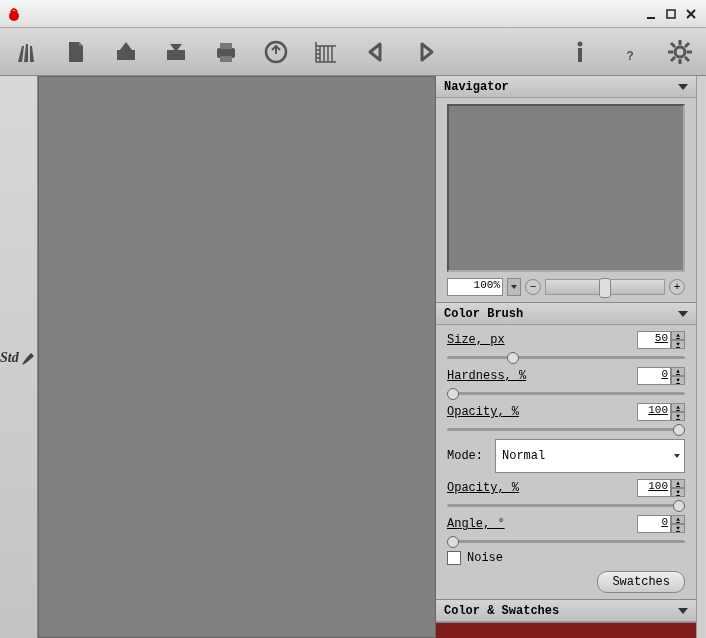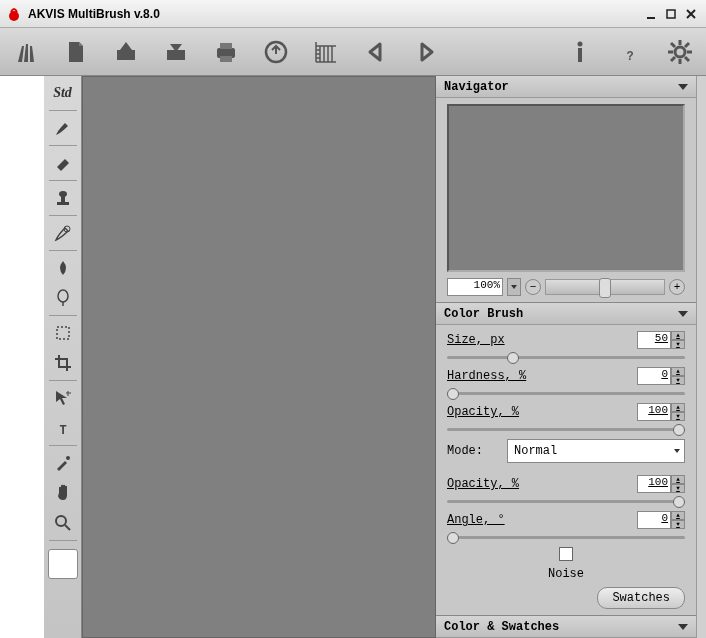--- a/index.html
+++ b/index.html
@@ -10,21 +10,21 @@
 .titlebar .title { font-weight: bold; font-family: sans-serif; }
 .titlebar .spacer { flex: 1; }
 .win-btn { width: 18px; height: 16px; margin-left: 2px; display: flex; align-items: center; justify-content: center; cursor: pointer; }
 
 .toolbar { height: 48px; background: linear-gradient(#dadada, #bcbcbc); border-bottom: 1px solid #888; display: flex; align-items: center; padding: 0 8px; gap: 14px;}
 .tool-btn { width: 36px; height: 36px; display: flex; align-items: center; justify-content: center; cursor: pointer; border-radius: 4px; }
 .tool-btn svg { width: 28px; height: 28px; }
 
 .main { display: flex; height: 562px; }
 
-.sidebar { width: 38px; background: linear-gradient(#d8d8d8, #c4c4c4); border-right: 1px solid #888; display: flex; flex-direction: column; align-items: center; padding-top: 2px; gap: 0; margin-left: 44px; }
+.sidebar { width: 38px; background: linear-gradient(#d8d8d8, #c4c4c4); border-right: 1px solid #888; display: flex; align-items: center; padding-top: 2px; gap: 0; }
 .side-btn { width: 34px; height: 28px; display: flex; align-items: center; justify-content: center; cursor: pointer; border-radius: 3px; margin: 1px 0;}
 .side-divider { width: 28px; height: 1px; background: #999; margin: 2px 0; }
 .std-label { font-weight: bold; font-style: italic; font-size: 14px; font-family: serif; color: #333; }
 
 .canvas { flex: 1; background: #808080; border: 1px solid #666; margin: 0; }
 
 .right-col { width: 270px; display: flex; }
 .panels { flex: 1; background: #7f1d1d; display: flex; flex-direction: column; }
 .scrollgutter { width: 10px; background: #d0d0d0; border-left: 1px solid #999;}
 
@@ -46,44 +46,43 @@
 .param-label { font-family: "Courier New", monospace; }
 .param-label-row .spacer { flex: 1; }
 .spin { display: flex; }
 .spin-input { width: 34px; height: 18px; background: #fff; border: 1px solid #888; text-align: right; padding-right: 2px; font-size: 11px;}
 .spin-btns { width: 14px; display: flex; flex-direction: column;}
 .spin-up,.spin-dn { flex:1; background:#bbb; border:1px solid #888; font-size:6px; display:flex; align-items:center; justify-content:center;}
 .slider { width: 100%; height: 12px; position: relative; margin-bottom: 4px;}
 .slider-track { position:absolute; top:5px; left:0; right:0; height:3px; background:#999; border-radius:2px;}
 .slider-thumb { position:absolute; top:1px; width:12px; height:12px; background:#ddd; border:1px solid #666; border-radius:50%;}
 
-.mode-row { display:flex; align-items:center; gap:24px; margin-bottom:12px;}
-.mode-select { flex:1; height:24px; background:#fff; border:1px solid #888; padding-left:6px; display:flex; align-items:center;}
+.mode-row { display:flex; align-items:center; gap:12px; margin-bottom:6px;}
+.mode-select { flex:1; height:34px; background:#fff; border:1px solid #888; padding-left:6px; display:flex; align-items:center;}
 .mode-select .arrow { margin-left:auto; margin-right:4px;}
 
-.checkbox-row { display:flex; align-items:center; gap:6px; margin-top:2px;flex-direction:column;}
+.checkbox-row { display:flex; align-items:center; gap:6px; margin-top:2px;}
 .chk { width:14px; height:14px; background:#fff; border:1px solid #666;}
 
 .defaults-row { display:flex; justify-content:flex-end; margin-top:6px;}
 .defaults-btn { padding:3px 14px; background:linear-gradient(#eee,#ccc); border:1px solid #888; border-radius:10px; font-family:"Courier New",monospace; cursor:pointer;}
 
 .tri-down { width:0; height:0; border-left:5px solid transparent; border-right:5px solid transparent; border-top:6px solid #333;}
 .tri-down-sm { width:0; height:0; border-left:3px solid transparent; border-right:3px solid transparent; border-top:4px solid #333;}
 
 .brush-preview { width:30px; height:30px; background:#fff; border:1px solid #888; border-radius:3px; margin-top:6px;}
 </style>
 </head>
 <body>
 
 <div class="titlebar">
   <svg class="logo" viewBox="0 0 16 16">
       <circle cx="8" cy="10" r="5" fill="#d00"></circle>
       <path d="M5 6 Q8 0 11 6" stroke="#d00" fill="none" stroke-width="2"></path>
     </svg>
-  <span class="title">AKVIS MultiBrush v.8.0</span>
   <span class="spacer"></span>
   <div class="win-btn">
       <svg width="12" height="12">
         <line x1="2" y1="10" x2="10" y2="10" stroke="#222" stroke-width="2"></line>
       </svg>
     </div>
   <div class="win-btn">
       <svg width="12" height="12">
         <rect x="2" y="2" width="8" height="8" fill="none" stroke="#222" stroke-width="1.5"></rect>
       </svg>

